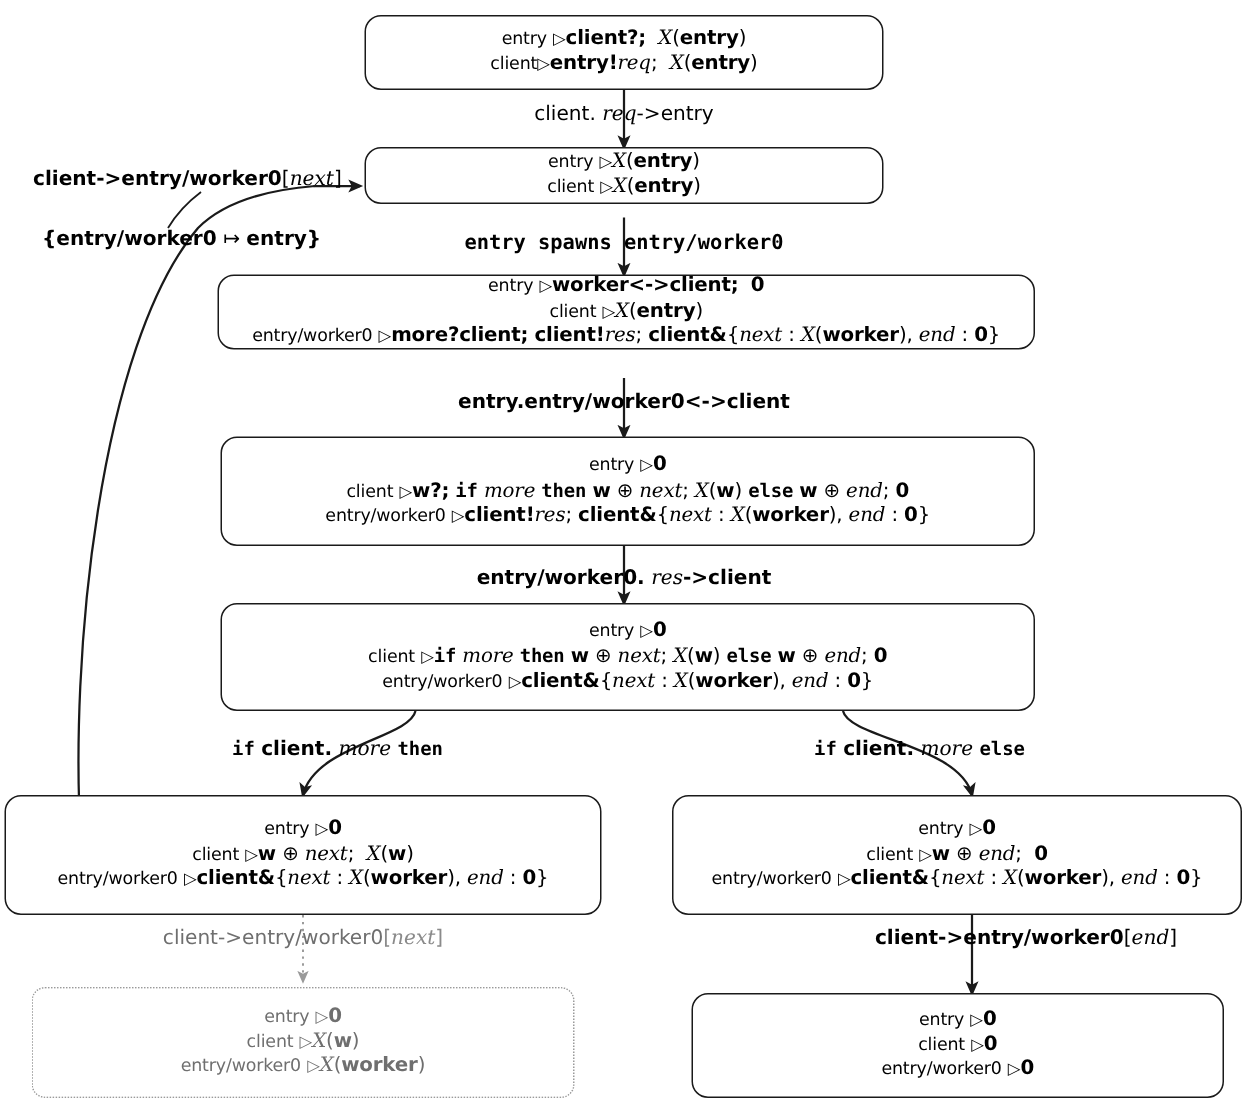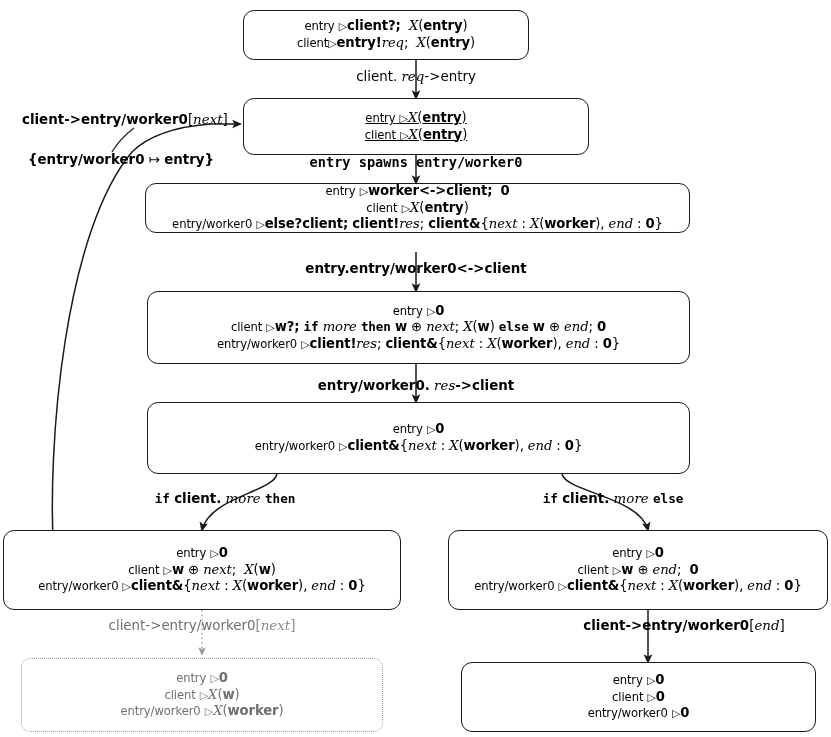--- a/index.html
+++ b/index.html
@@ -86,65 +86,68 @@
 
     <line x1="648" y1="610" x2="648" y2="662" stroke="#1a1a1a" stroke-width="1.5" marker-end="url(#arrow)"></line>
 
     <path d="M 54 562 C 46 440 66 230 132 152 C 152 132 185 126 210 124" fill="none" stroke="#1a1a1a" stroke-width="1.5"></path>
 
     <line x1="209" y1="124" x2="240" y2="124" stroke="#1a1a1a" stroke-width="1.5" marker-end="url(#arrow)"></line>
 
     <path d="M 112 152 C 118 142 126 134 134 128" fill="none" stroke="#1a1a1a" stroke-width="1.2"></path>
   </svg>
 
-  <div class="node" id="n1" style="left:243px; top:10px; width:286px; height:50px;">
+  <div class="node" id="n1" style="left:243px; top:10px; width:346px; height:50px;">
     <span class="line">
       <span class="sm">entry</span> <span class="tri">▷</span><span class="b">client?;</span>&nbsp; <span class="mathvar">X</span>(<span class="b">entry</span>)
     </span>
     <span class="line">
       <span class="sm">client</span><span class="tri">▷</span><span class="b">entry!</span><span class="it">req</span>;&nbsp; <span class="mathvar">X</span>(<span class="b">entry</span>)
     </span>
   </div>
 
-  <div class="node" id="n2" style="left:243px; top:98px; width:346px; height:57px;text-decoration:underline;">
+  <div class="node" id="n2" style="left:243px; top:98px; width:346px; height:38px;">
     <span class="line">
       <span class="sm">entry</span> <span class="tri">▷</span><span class="mathvar">X</span>(<span class="b">entry</span>)
     </span>
     <span class="line">
       <span class="sm">client</span> <span class="tri">▷</span><span class="mathvar">X</span>(<span class="b">entry</span>)
     </span>
   </div>
 
   <div class="node" id="n3" style="left:145px; top:183px; width:545px; height:50px;">
     <span class="line">
       <span class="sm">entry</span> <span class="tri">▷</span><span class="b">worker&lt;-&gt;client;</span>&nbsp; <span class="b">0</span>
     </span>
     <span class="line">
       <span class="sm">client</span> <span class="tri">▷</span><span class="mathvar">X</span>(<span class="b">entry</span>)
     </span>
     <span class="line">
-      <span class="sm">entry/worker0</span> <span class="tri">▷</span><span class="b">else?client;</span> <span class="b">client!</span><span class="it">res</span>; <span class="b">client&amp;</span>{<span class="it">next</span> : <span class="mathvar">X</span>(<span class="b">worker</span>), <span class="it">end</span> : <span class="b">0</span>}
+      <span class="sm">entry/worker0</span> <span class="tri">▷</span><span class="b">more?client;</span> <span class="b">client!</span><span class="it">res</span>; <span class="b">client&amp;</span>{<span class="it">next</span> : <span class="mathvar">X</span>(<span class="b">worker</span>), <span class="it">end</span> : <span class="b">0</span>}
     </span>
   </div>
 
   <div class="node" id="n4" style="left:147px; top:291px; width:543px; height:73px;">
     <span class="line">
       <span class="sm">entry</span> <span class="tri">▷</span><span class="b">0</span>
     </span>
     <span class="line">
       <span class="sm">client</span> <span class="tri">▷</span><span class="b">w?;</span> <span class="mono">if</span> <span class="it">more</span> <span class="mono">then</span> <span class="b">w</span> ⊕ <span class="it">next</span>; <span class="mathvar">X</span>(<span class="b">w</span>) <span class="mono">else</span> <span class="b">w</span> ⊕ <span class="it">end</span>; <span class="b">0</span>
     </span>
     <span class="line">
       <span class="sm">entry/worker0</span> <span class="tri">▷</span><span class="b">client!</span><span class="it">res</span>; <span class="b">client&amp;</span>{<span class="it">next</span> : <span class="mathvar">X</span>(<span class="b">worker</span>), <span class="it">end</span> : <span class="b">0</span>}
     </span>
   </div>
 
   <div class="node" id="n5" style="left:147px; top:402px; width:543px; height:72px;">
     <span class="line">
       <span class="sm">entry</span> <span class="tri">▷</span><span class="b">0</span>
+    </span>
+    <span class="line">
+      <span class="sm">client</span> <span class="tri">▷</span><span class="mono">if</span> <span class="it">more</span> <span class="mono">then</span> <span class="b">w</span> ⊕ <span class="it">next</span>; <span class="mathvar">X</span>(<span class="b">w</span>) <span class="mono">else</span> <span class="b">w</span> ⊕ <span class="it">end</span>; <span class="b">0</span>
     </span>
     <span class="line">
       <span class="sm">entry/worker0</span> <span class="tri">▷</span><span class="b">client&amp;</span>{<span class="it">next</span> : <span class="mathvar">X</span>(<span class="b">worker</span>), <span class="it">end</span> : <span class="b">0</span>}
     </span>
   </div>
 
   <div class="node" id="n6" style="left:3px; top:530px; width:398px; height:80px;">
     <span class="line">
       <span class="sm">entry</span> <span class="tri">▷</span><span class="b">0</span>
     </span>

